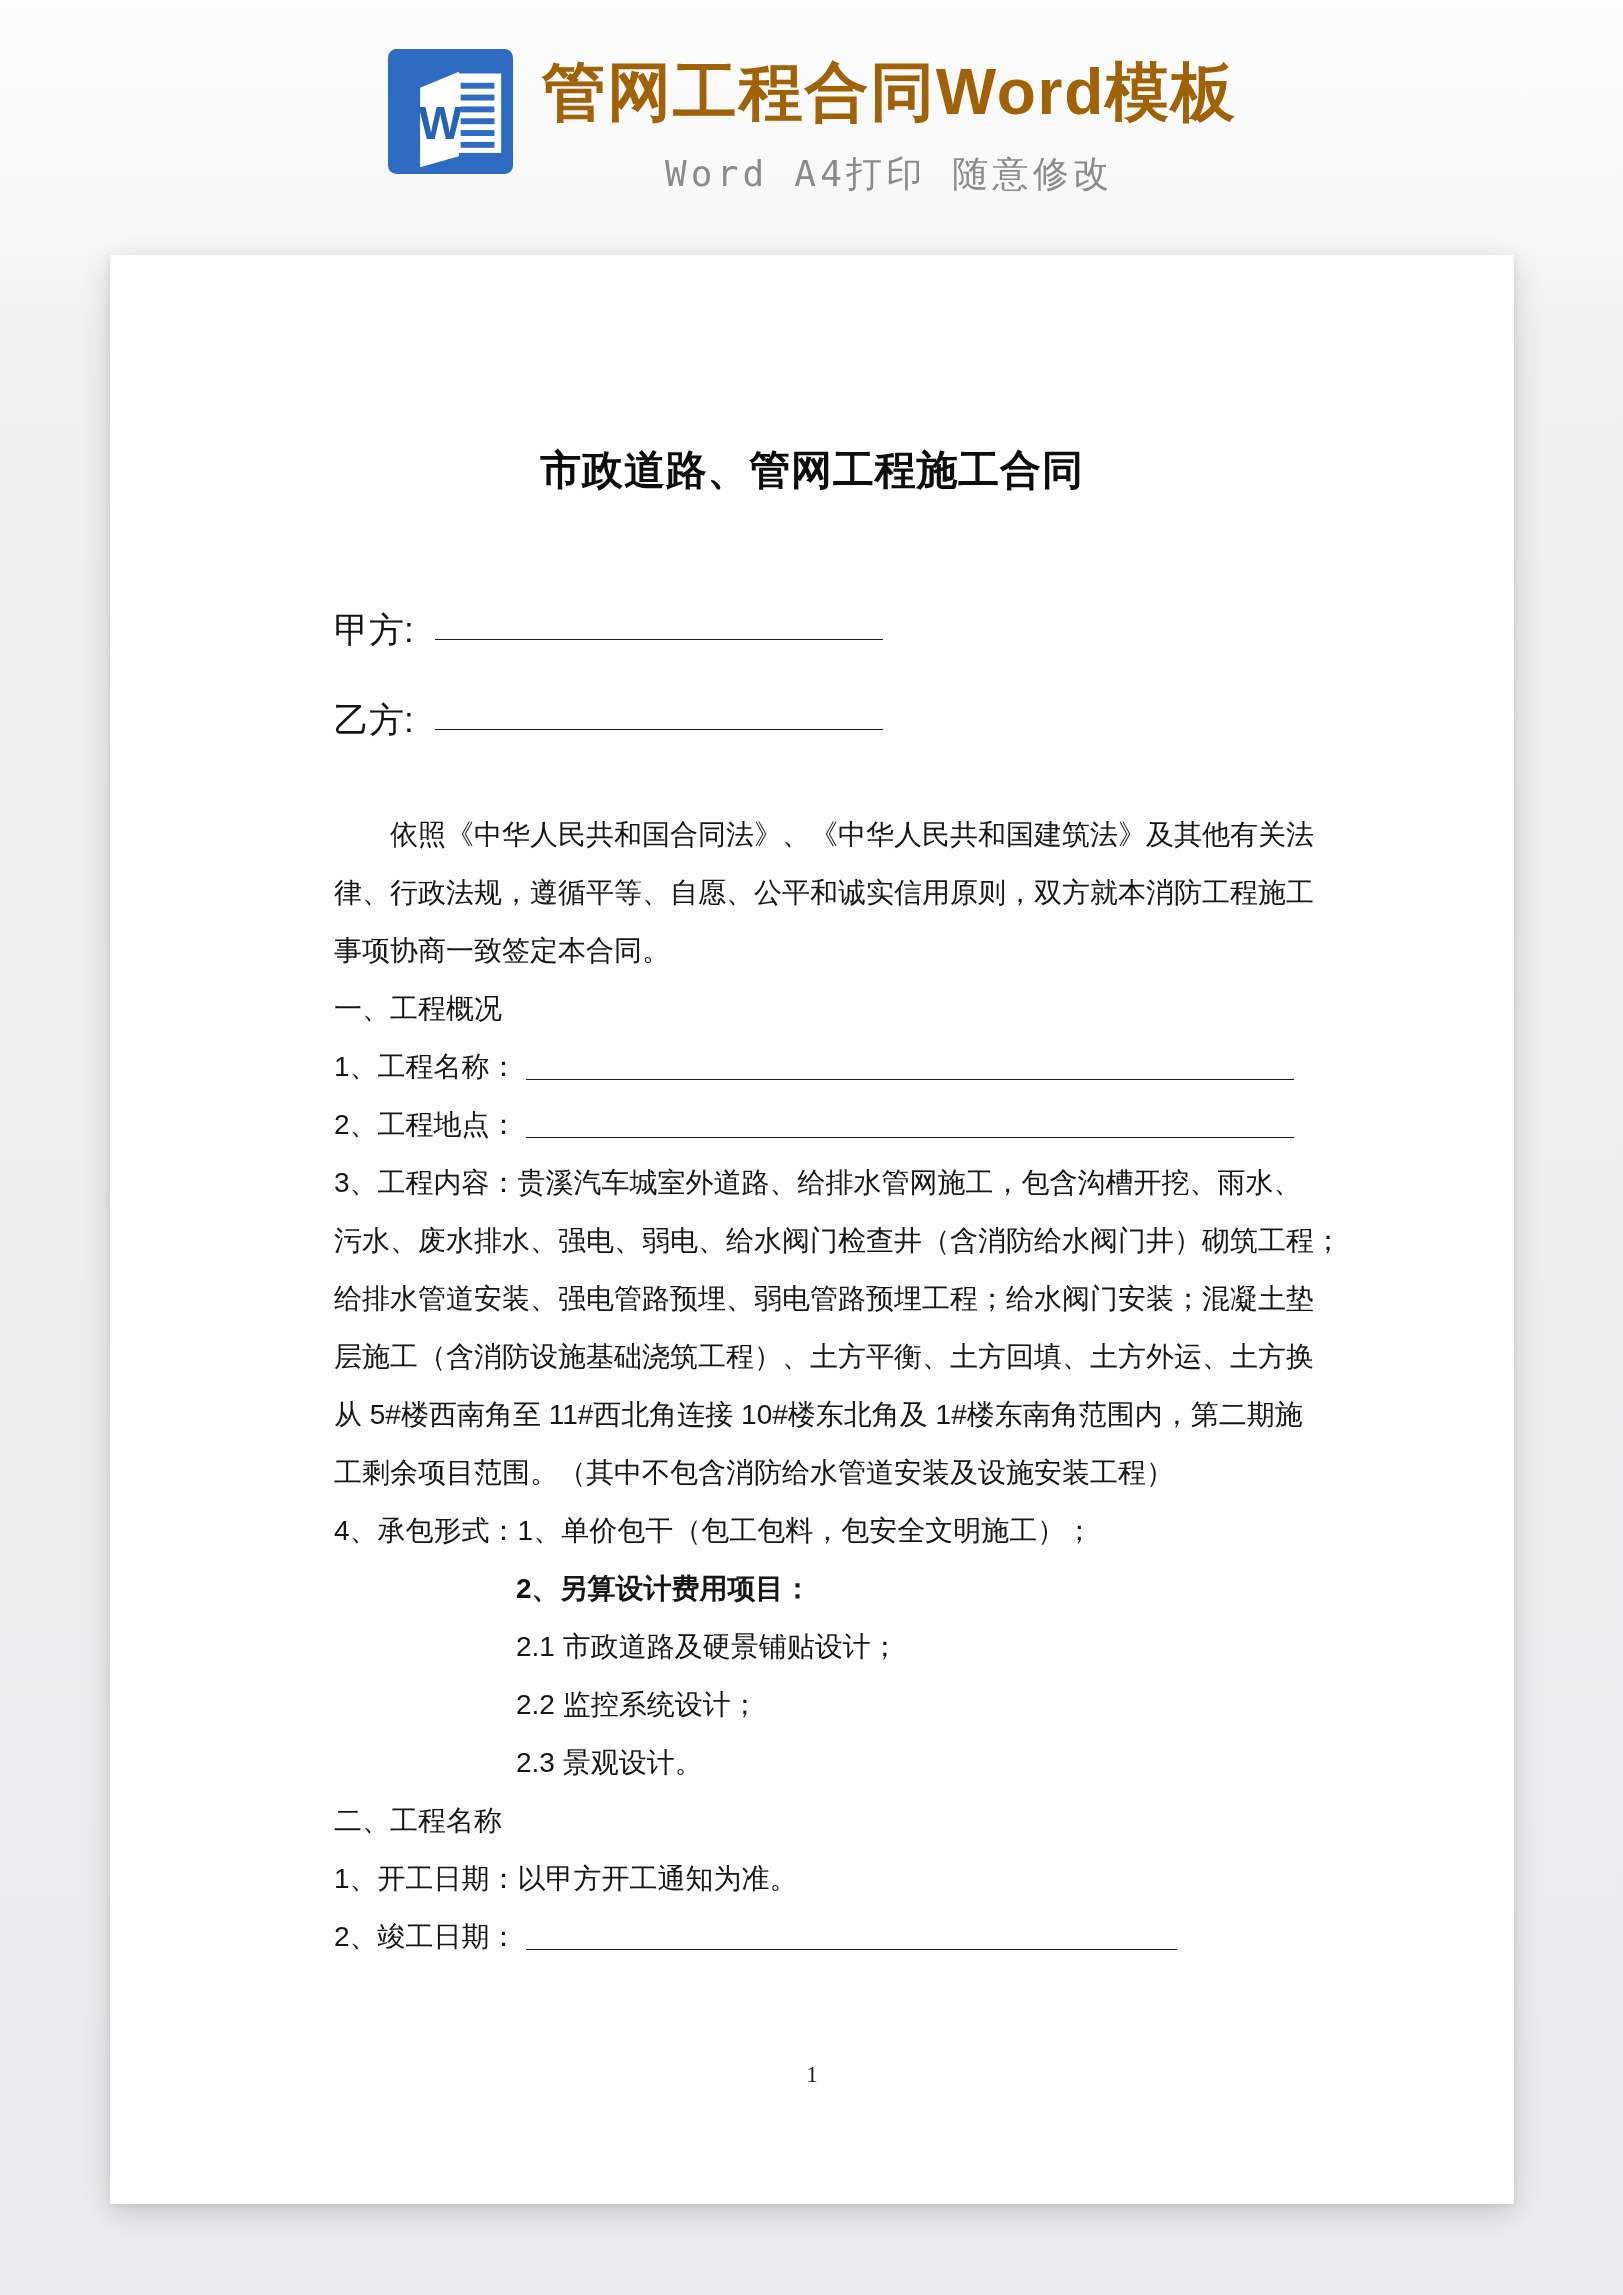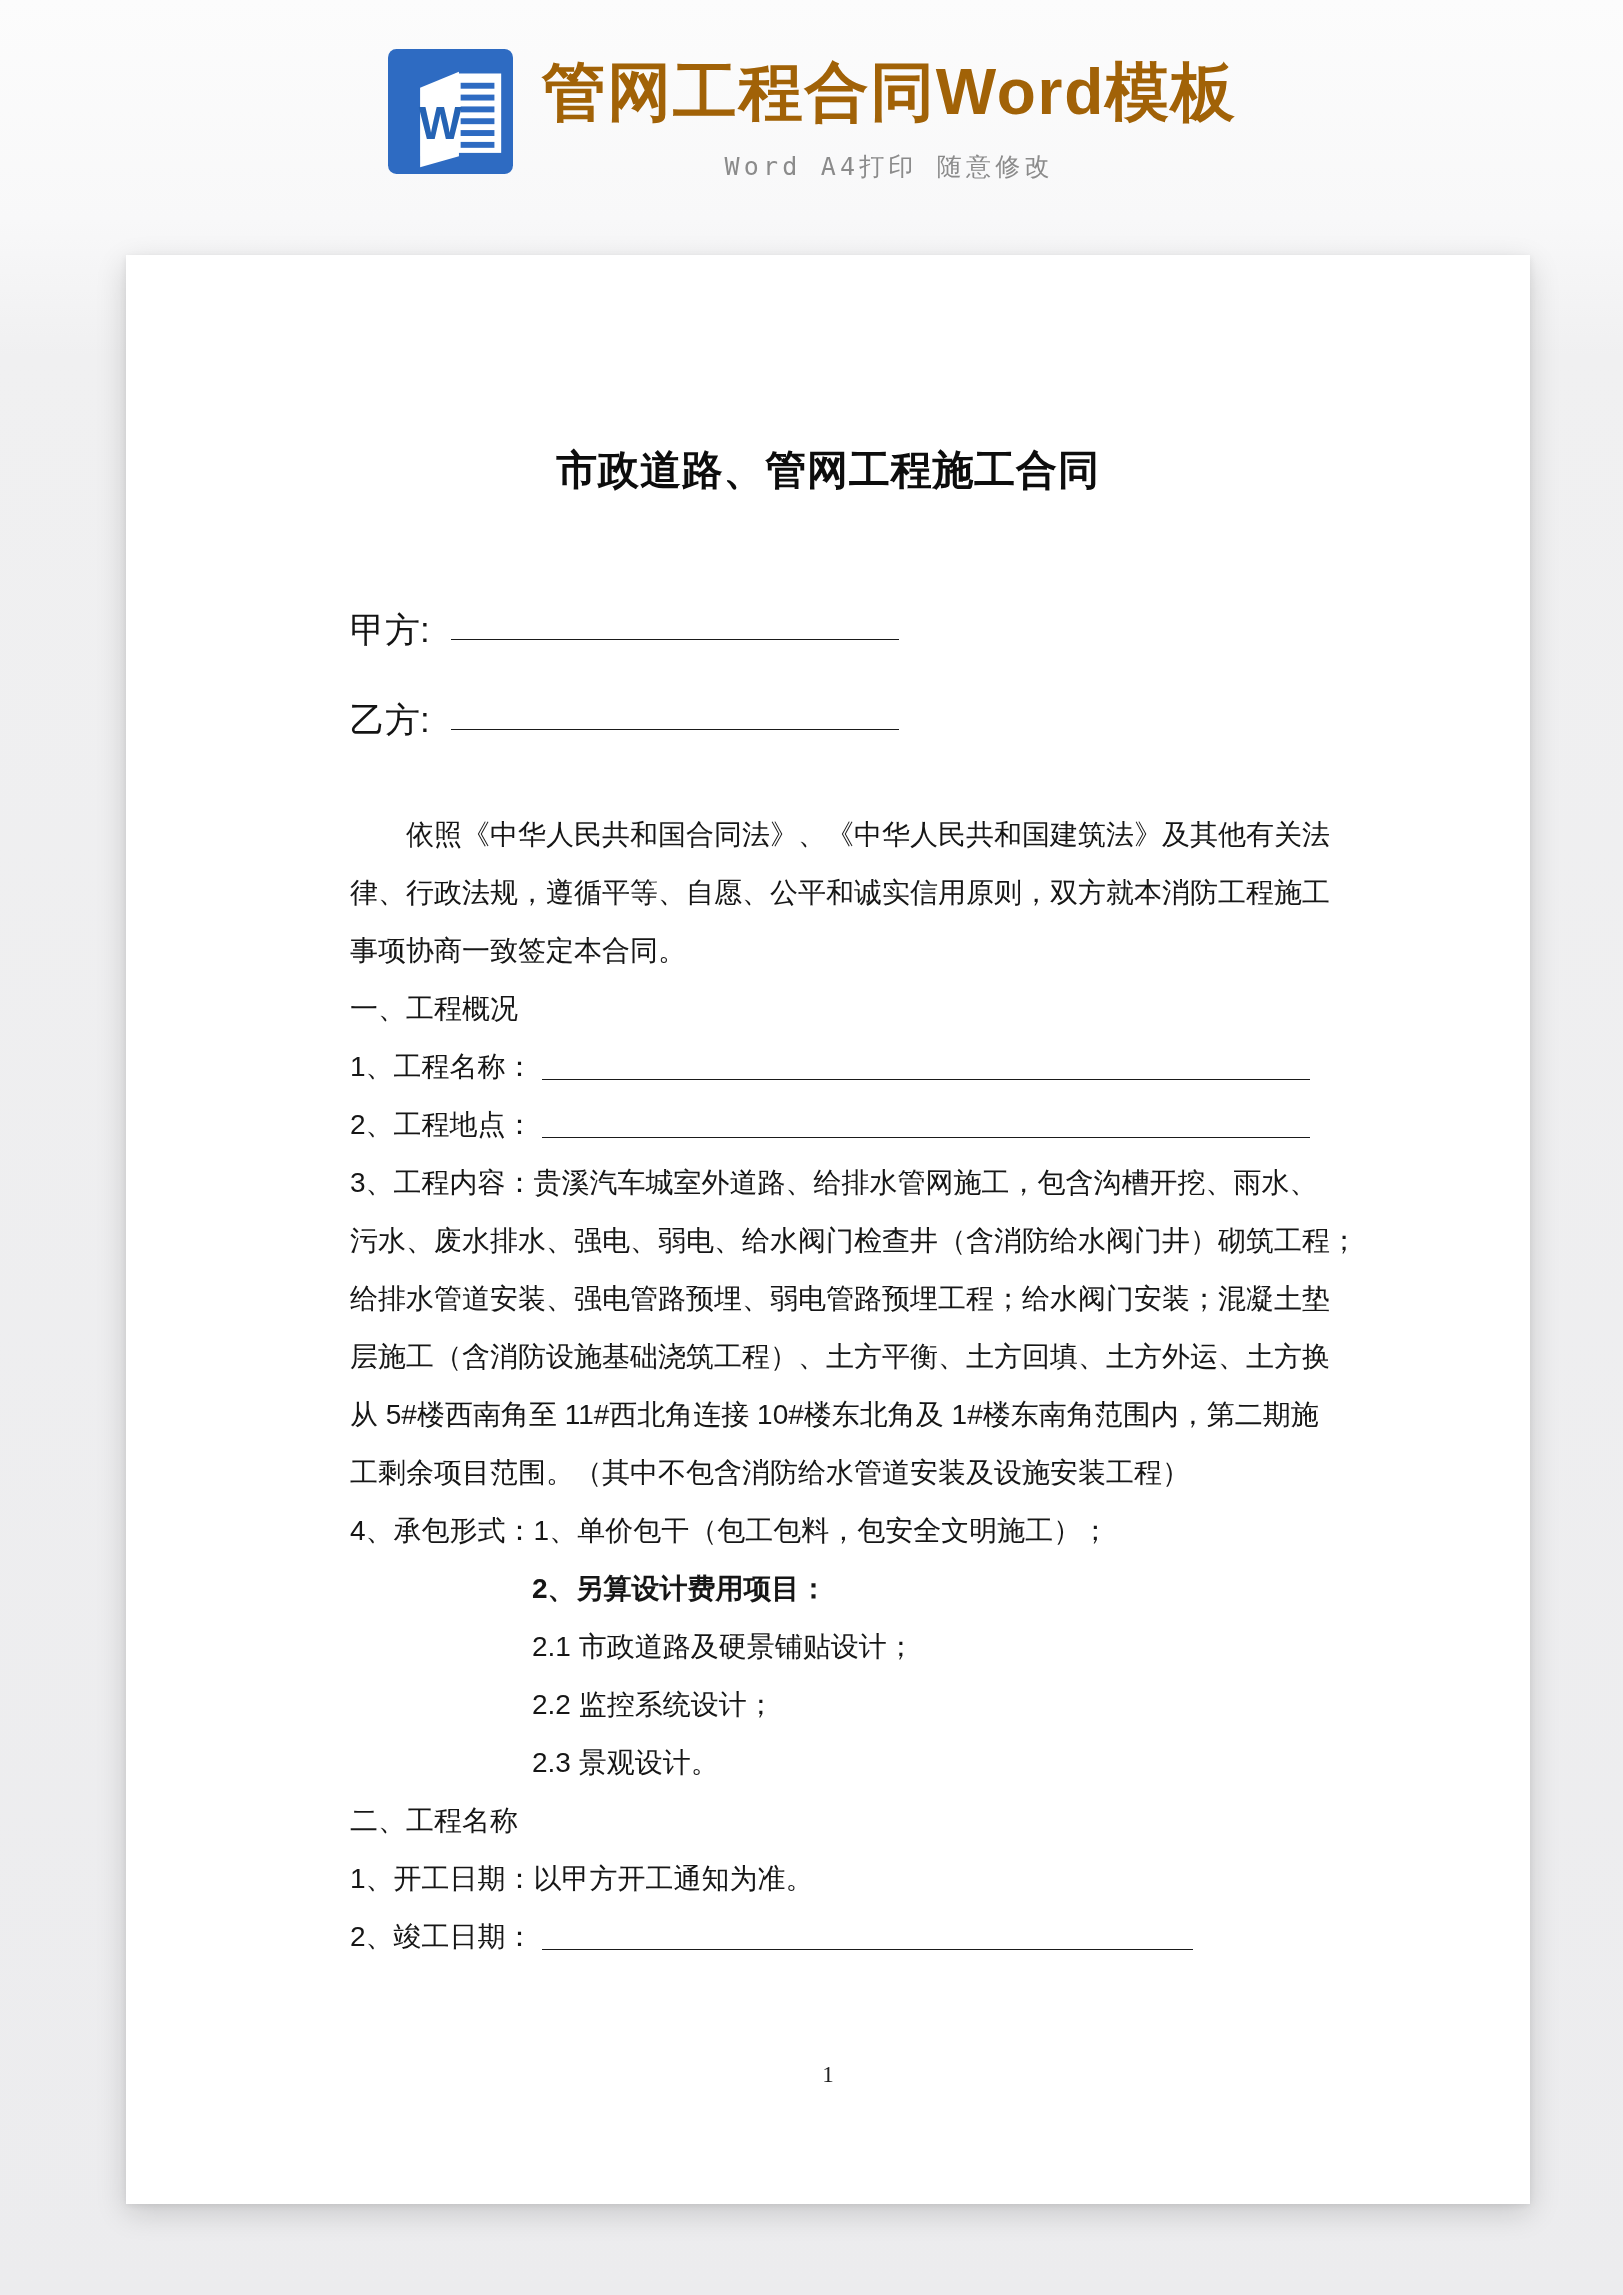--- a/index.html
+++ b/index.html
@@ -17,31 +17,30 @@
     display:flex; align-items:flex-start; justify-content:center;
   }
   .header-inner{ display:flex; margin-top:49px; gap:29px; }
   .word-icon{ width:125px; height:125px; flex:none; }
   .header-texts{ display:flex; flex-direction:column; align-items:center; }
   .header-title{
     font-size:64px; font-weight:900; color:#a16207; letter-spacing:1.7px;
     line-height:1.35; white-space:nowrap;
   }
   .header-subtitle{
-    margin-top:15px; font-size:25px; color:#8b8b8b; letter-spacing:4.2px;
+    margin-top:15px; font-size:36px; color:#8b8b8b; letter-spacing:4.2px;
     font-family:"DejaVu Sans Mono","Liberation Sans",monospace,sans-serif;
     white-space:nowrap;
   }
 
   
   .paper{
     position:absolute; left:110px; top:255px; width:1404px; height:1949px;
     background:#ffffff;
     box-shadow:0 8.5px 29px rgba(0,0,0,.16), 0 1.7px 6.8px rgba(0,0,0,.08);
-    margin-left:16px;
   }
   .doc-title{
     position:absolute; top:188px; left:0; width:100%;
     text-align:center; font-size:41px; font-weight:900; color:#0d0d0d;
     letter-spacing:0.8px;
   }
   .parties{ position:absolute; top:355px; left:224px; }
   .party-row{ display:flex; height:39px; line-height:39px; margin-bottom:51px; }
   .party-label{ font-size:35px; color:#141414; white-space:pre; }
   .blank{

